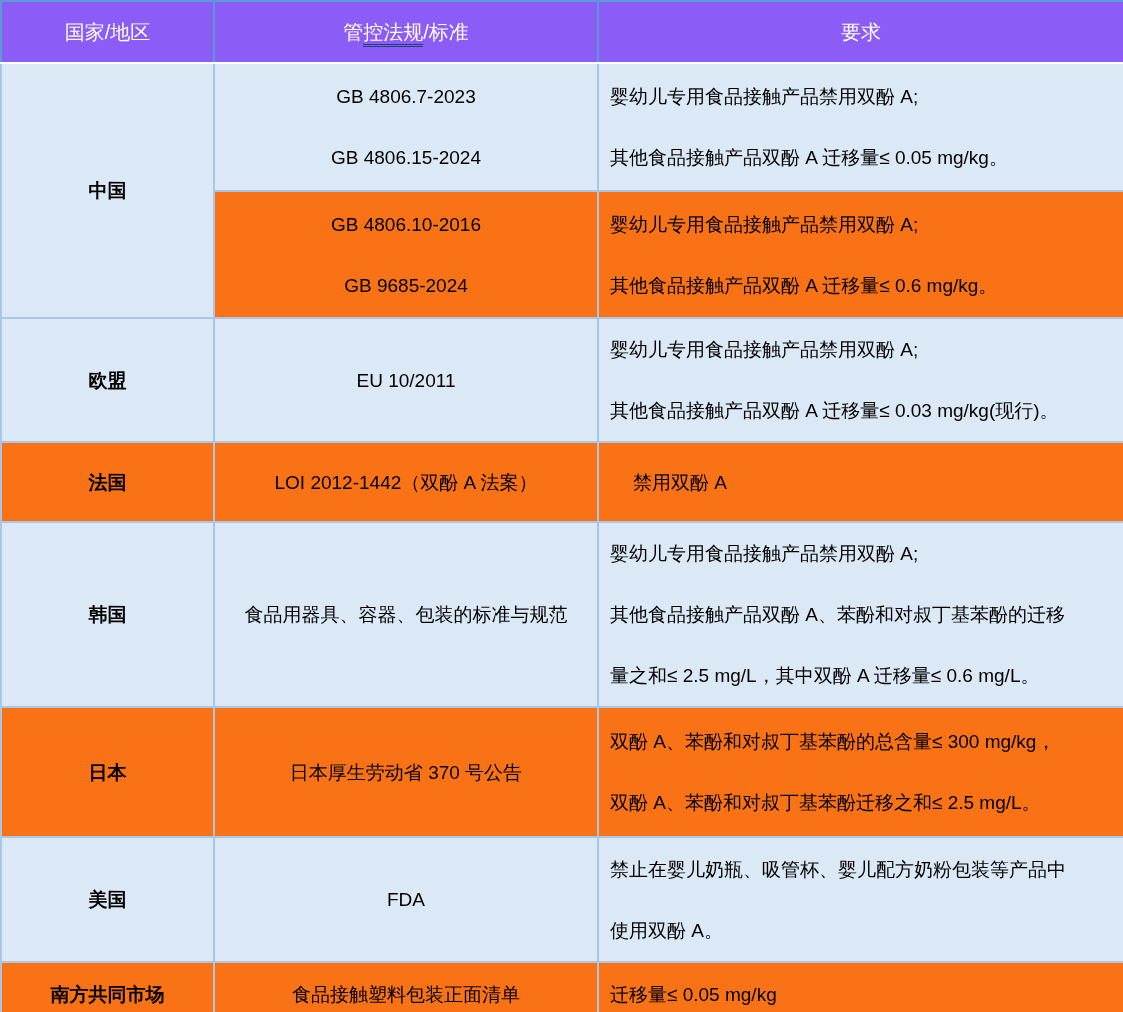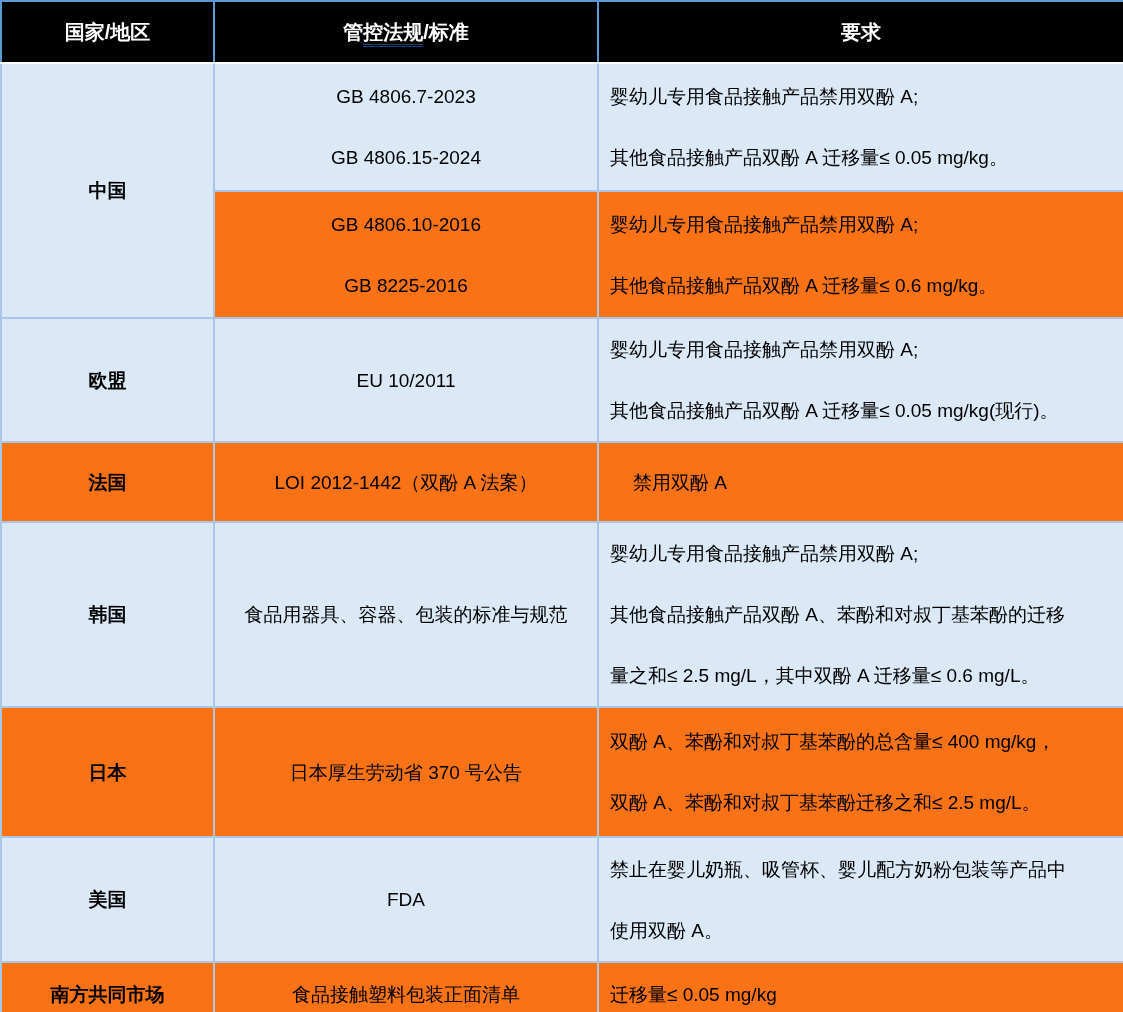--- a/index.html
+++ b/index.html
@@ -19,24 +19,24 @@
     width: 1123px;
     border-collapse: collapse;
     table-layout: fixed;
   }
   col.c1 { width: 213px; }
   col.c2 { width: 384px; }
   col.c3 { width: 526px; }
 
   
   tr.hdr th {
-    background: #000000;
+    background: #8b5cf6;
     color: #ffffff;
     font-size: 20px;
-    font-weight: bold;
+    font-weight: normal;
     text-align: center;
     vertical-align: middle;
     border: 2px solid #5b9bd5;
     border-bottom: 2px solid #ffffff;
     padding: 0;
   }
   .u-mark {
     border-bottom: 3px double #1f3f77;
     padding-bottom: 1px;
     text-align: right;
@@ -91,38 +91,38 @@
         </td>
         <td class="req">
           <div class="ln">婴幼儿专用食品接触产品禁用双酚 A;</div>
           <div class="ln">其他食品接触产品双酚 A 迁移量≤ 0.05 mg/kg。</div>
         </td>
       </tr>
 
       <tr class="white" style="height:127px">
         <td class="std">
           <div class="ln">GB 4806.10-2016</div>
-          <div class="ln">GB 8225-2016</div>
+          <div class="ln">GB 9685-2024</div>
         </td>
         <td class="req">
           <div class="ln">婴幼儿专用食品接触产品禁用双酚 A;</div>
           <div class="ln">其他食品接触产品双酚 A 迁移量≤ 0.6 mg/kg。</div>
         </td>
       </tr>
 
       <tr class="blue" style="height:123px">
         <td class="country">
           <div class="ln">欧盟</div>
         </td>
         <td class="std">
           <div class="ln">EU 10/2011</div>
         </td>
         <td class="req">
           <div class="ln">婴幼儿专用食品接触产品禁用双酚 A;</div>
-          <div class="ln">其他食品接触产品双酚 A 迁移量≤ 0.05 mg/kg(现行)。</div>
+          <div class="ln">其他食品接触产品双酚 A 迁移量≤ 0.03 mg/kg(现行)。</div>
         </td>
       </tr>
 
       <tr class="white" style="height:80px">
         <td class="country">
           <div class="ln">法国</div>
         </td>
         <td class="std">
           <div class="ln">LOI 2012-1442（双酚 A 法案）</div>
         </td>
@@ -146,21 +146,21 @@
       </tr>
 
       <tr class="white" style="height:130px">
         <td class="country">
           <div class="ln">日本</div>
         </td>
         <td class="std">
           <div class="ln">日本厚生劳动省 370 号公告</div>
         </td>
         <td class="req">
-          <div class="ln">双酚 A、苯酚和对叔丁基苯酚的总含量≤ 400 mg/kg，</div>
+          <div class="ln">双酚 A、苯酚和对叔丁基苯酚的总含量≤ 300 mg/kg，</div>
           <div class="ln">双酚 A、苯酚和对叔丁基苯酚迁移之和≤ 2.5 mg/L。</div>
         </td>
       </tr>
 
       <tr class="blue" style="height:125px">
         <td class="country">
           <div class="ln">美国</div>
         </td>
         <td class="std">
           <div class="ln">FDA</div>

